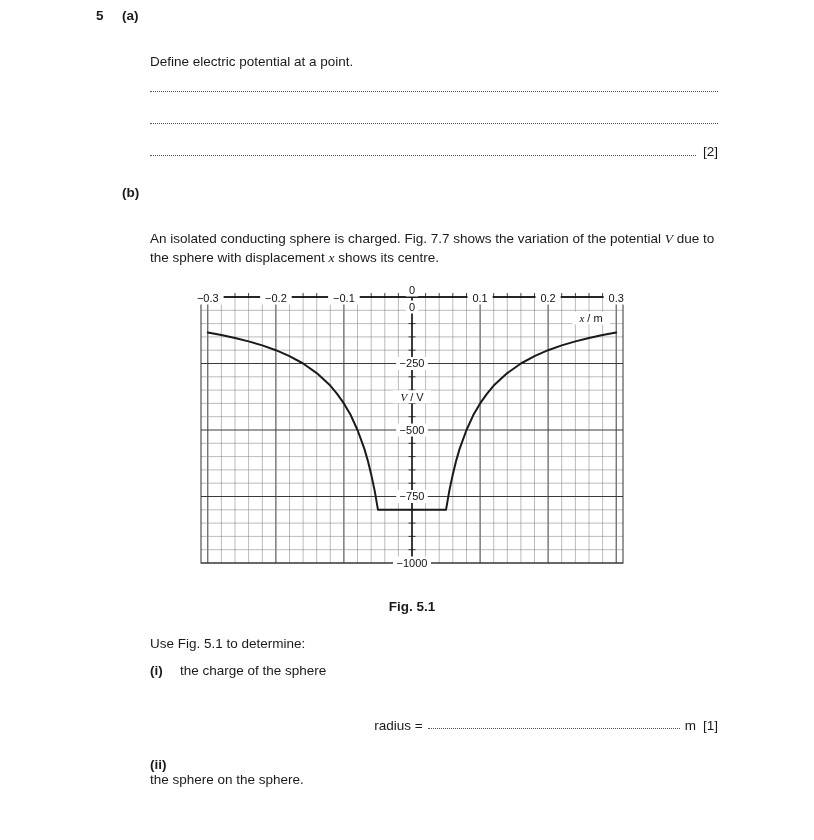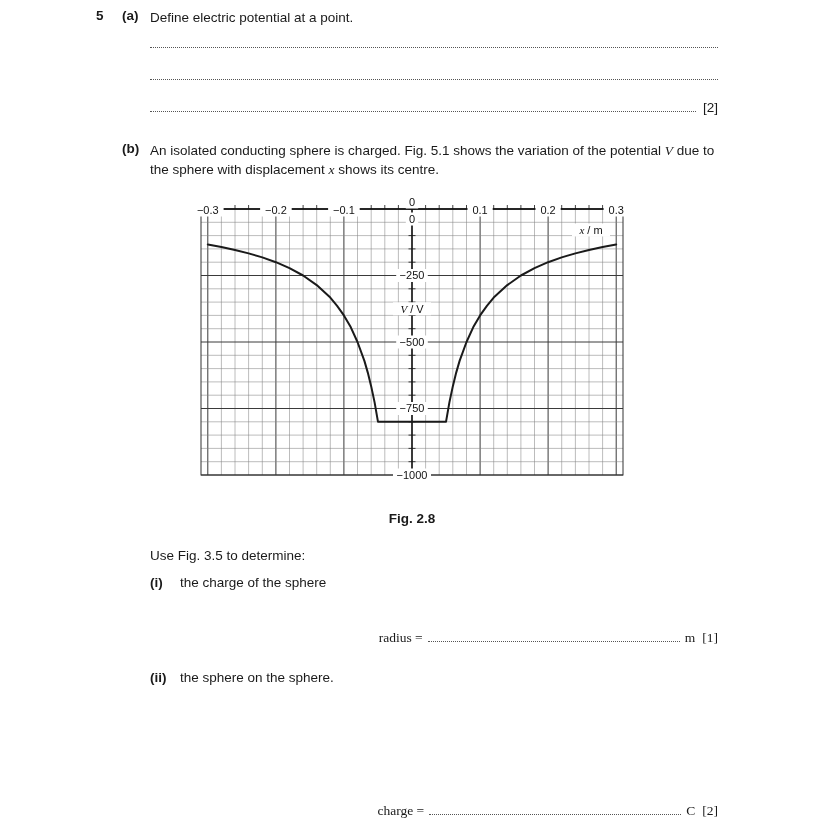--- a/index.html
+++ b/index.html
@@ -8,37 +8,37 @@
     width: 814px; height: 840px; background: #ffffff; overflow: hidden;
     font-family: "Liberation Sans", sans-serif; font-size: 13.5px; color: #1a1a1a;
     -webkit-font-smoothing: antialiased;
   }
   .page { padding: 8px 96px 0 96px; }
   .q-row { display: flex; }
   .q-num { width: 26px; flex: none; font-weight: bold; }
   .q-col { flex: 1; min-width: 0; }
   .part { display: flex; }
   .part-label { width: 28px; flex: none; font-weight: bold; }
-  .part-content { flex: 1; min-width: 0; }
+  .part-content { flex: 1; min-width: 0; margin-top: 44px; }
   p { margin: 0; }
   .intro { line-height: 19px; }
   .var { font-family: "Liberation Serif", serif; font-style: italic; }
   .ansline { display: flex; align-items: flex-end; height: 32px; }
   .ansline.first { height: 24px; }
   .dots { flex: 1; border-bottom: 1.6px dotted #555; margin-bottom: 3px; }
   .marks { margin-left: 7px; white-space: nowrap; }
   .part-b { margin-top: 26px; }
   .graph-wrap { margin: 16px 0 0 46px; width: 432px; }
   svg.figure { display: block; }
   .caption { width: 432px; margin: 24px 0 0 46px; text-align: center; font-weight: bold; }
   .determine { margin-top: 22px; }
   .subpart { display: flex; margin-top: 12px; }
-  .subpart.second { margin-top: 24px; }
+  .subpart.second { margin-top: 24px; flex-direction: column; }
   .subpart-label { width: 30px; flex: none; font-weight: bold; }
-  .answer-row { display: flex; justify-content: flex-end; align-items: flex-end; margin-top: 40px; font-family: Liberation Serif, serif; }
+  .answer-row { display: flex; justify-content: flex-end; align-items: flex-end; margin-top: 40px; }
   .answer-row.charge { margin-top: 118px; }
   .answer-dots { width: 252px; height: 0; border-bottom: 1.6px dotted #555; margin: 0 5px 4px 5px; }
   .unit { white-space: nowrap; }
 </style>
 </head>
 <body>
 
 <div class="page">
   <div class="q-row">
     <div class="q-num">5</div>
@@ -57,21 +57,21 @@
           <div class="ansline">
             <span class="dots"></span>
             <span class="marks">[2]</span>
           </div>
         </div>
       </div>
 
       <div class="part part-b">
         <div class="part-label">(b)</div>
         <div class="part-content">
-          <p class="intro"><span>An isolated conducting sphere is charged. Fig. 5.1 shows the variation of the potential </span><span class="var">V</span><span> due to the sphere with displacement </span><span class="var">x</span><span> shows its centre.</span></p>
+          <p class="intro"><span>An isolated conducting sphere is charged. Fig. 7.7 shows the variation of the potential </span><span class="var">V</span><span> due to the sphere with displacement </span><span class="var">x</span><span> shows its centre.</span></p>
 
           <div class="graph-wrap">
             <svg class="figure" width="432" height="292" viewBox="0 0 432 292" xmlns="http://www.w3.org/2000/svg">
                 <line x1="11.8" y1="14" x2="11.8" y2="280" stroke="#3a3a3a" stroke-width="1"></line>
                 <line x1="25.4" y1="14" x2="25.4" y2="280" stroke="#858585" stroke-width="0.55"></line>
                 <line x1="39.0" y1="14" x2="39.0" y2="280" stroke="#858585" stroke-width="0.55"></line>
                 <line x1="52.6" y1="14" x2="52.6" y2="280" stroke="#858585" stroke-width="0.55"></line>
                 <line x1="66.3" y1="14" x2="66.3" y2="280" stroke="#858585" stroke-width="0.55"></line>
                 <line x1="79.9" y1="14" x2="79.9" y2="280" stroke="#3a3a3a" stroke-width="1"></line>
                 <line x1="93.5" y1="14" x2="93.5" y2="280" stroke="#858585" stroke-width="0.55"></line>
@@ -199,23 +199,23 @@
                 <rect x="200.2" y="207.0" width="31.6" height="13" fill="#fff"></rect>
                 <text x="216.0" y="217.3" text-anchor="middle" font-size="11" font-family="Liberation Sans, sans-serif" fill="#111">−750</text>
                 <rect x="197.0" y="273.5" width="38.0" height="13" fill="#fff"></rect>
                 <text x="216.0" y="283.8" text-anchor="middle" font-size="11" font-family="Liberation Sans, sans-serif" fill="#111">−1000</text>
                 <rect x="197.0" y="107.3" width="38.0" height="13" fill="#fff"></rect>
                 <text x="216.0" y="117.5" text-anchor="middle" font-size="11" font-family="Liberation Sans, sans-serif" fill="#111"><tspan font-style="italic" font-family="Liberation Serif, serif">V</tspan> / V</text>
                 <rect x="376.0" y="28.5" width="38.0" height="13" fill="#fff"></rect>
                 <text x="395.0" y="38.8" text-anchor="middle" font-size="11" font-family="Liberation Sans, sans-serif" fill="#111"><tspan font-style="italic" font-family="Liberation Serif, serif">x</tspan> / m</text>
               </svg>
           </div>
-          <div class="caption">Fig. 2.8</div>
-
-          <p class="determine">Use Fig. 3.5 to determine:</p>
+          <div class="caption">Fig. 5.1</div>
+
+          <p class="determine">Use Fig. 5.1 to determine:</p>
 
           <div class="subpart">
             <div class="subpart-label">(i)</div>
             <div>the charge of the sphere</div>
           </div>
 
           <div class="answer-row">
             <span>radius =</span>
             <span class="answer-dots"></span>
             <span class="unit">m</span>

